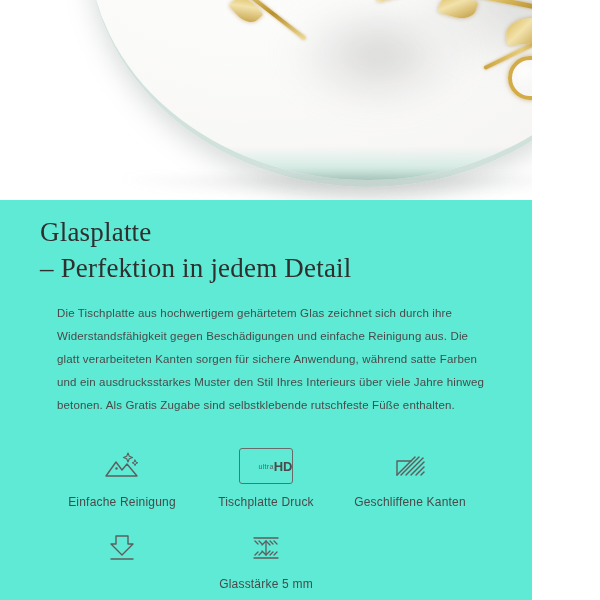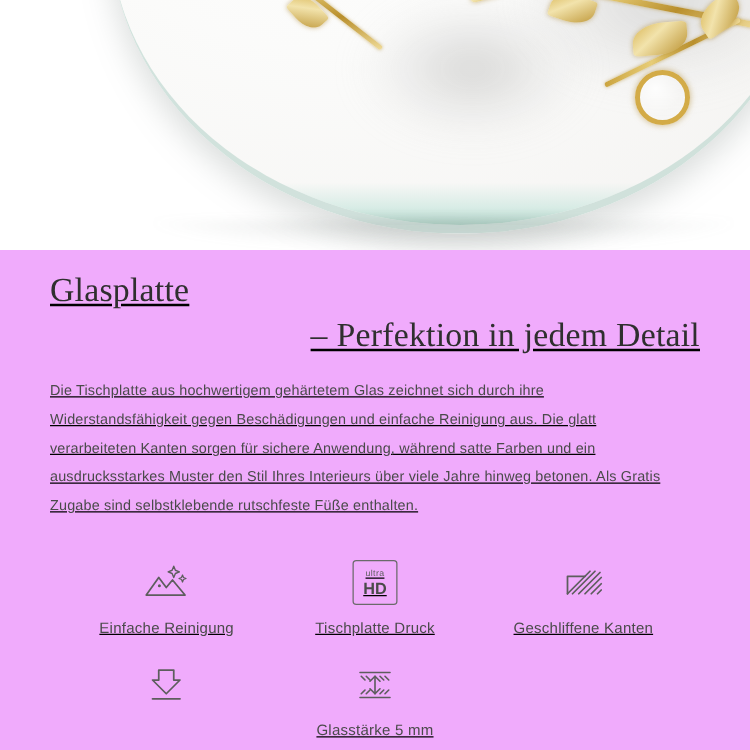--- a/index.html
+++ b/index.html
@@ -9,25 +9,24 @@
   body {
     width: 600px;
     height: 600px;
     background: #ffffff;
     font-family: "Liberation Sans", sans-serif;
     overflow: hidden;
   }
 
   .page {
     position: relative;
-    width: 600px;
+    width: 532px;
     height: 600px;
-    background: #f0abfc;
-    overflow: hidden;
-    text-decoration: underline;
+    background: #5eead4;
+    overflow: hidden;
   }
 
   
   .hero {
     position: relative;
     width: 600px;
     height: 200px;
     overflow: hidden;
     background: #ffffff;
   }
@@ -109,24 +108,24 @@
   }
   .headline {
     font-family: "Liberation Serif", serif;
     font-size: 27px;
     line-height: 36px;
     color: #2f2f2f;
     font-weight: 400;
     margin: 0;
     letter-spacing: 0.2px;
   }
-  .headline .line2 { display: block; text-align: right; }
+  .headline .line2 { display: block; }
 
   .body-copy {
-    margin: 16px 0 0 0;
+    margin: 16px 0 0 17px;
     font-family: "Liberation Sans", sans-serif;
     font-size: 11.5px;
     line-height: 23px;
     color: #4a4a4a;
     max-width: 505px;
     letter-spacing: 0.15px;
   }
 
   
   .features {
@@ -156,24 +155,25 @@
     color: #4a4a4a;
     text-align: right;
     letter-spacing: 0.2px;
   }
   .ultra-hd-box {
     width: 34px;
     height: 34px;
     border: 1.6px solid #6a6a6a;
     border-radius: 3px;
     display: flex;
-    flex-direction: column;
+    flex-direction: row;
     align-items: center;
     justify-content: center;
     line-height: 1;
+    padding-left: 19px;
   }
   .ultra-hd-box .u {
     font-size: 7px;
     letter-spacing: 0.3px;
     color: #5d5d5d;
   }
   .ultra-hd-box .hd {
     font-size: 13px;
     font-weight: bold;
     color: #4a4a4a;

